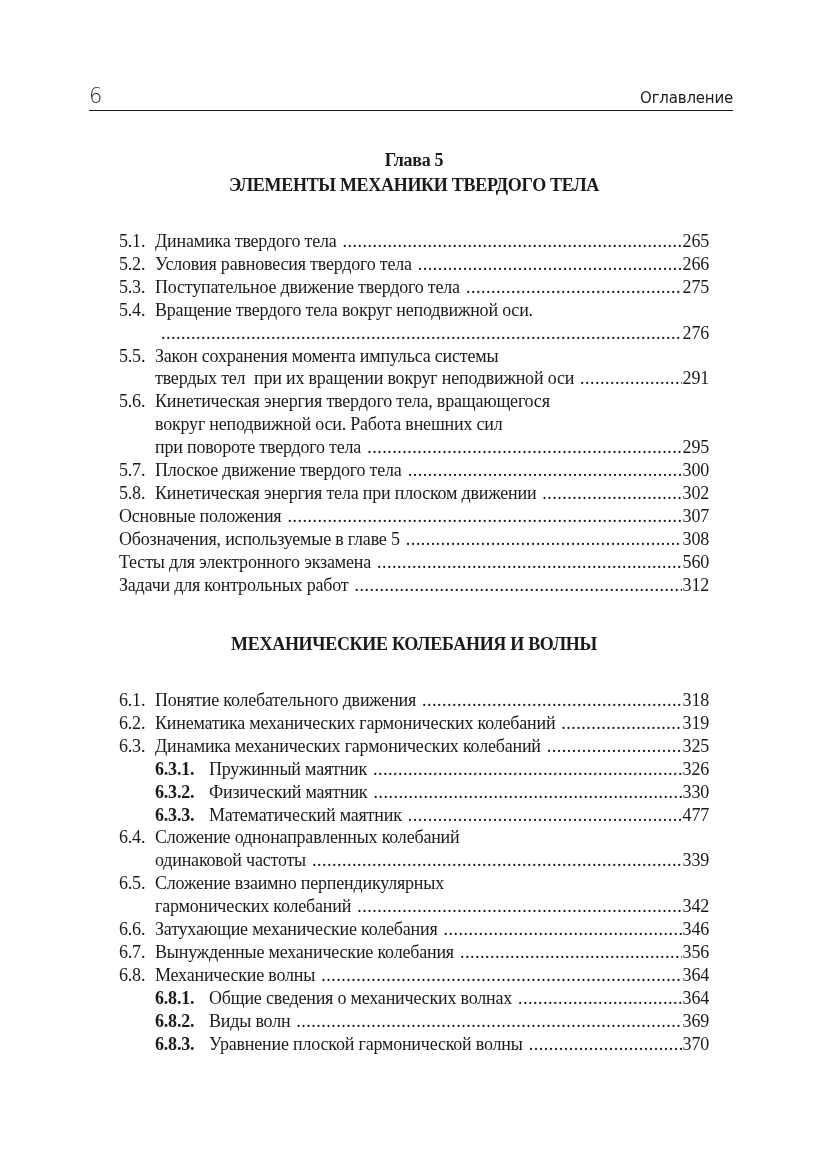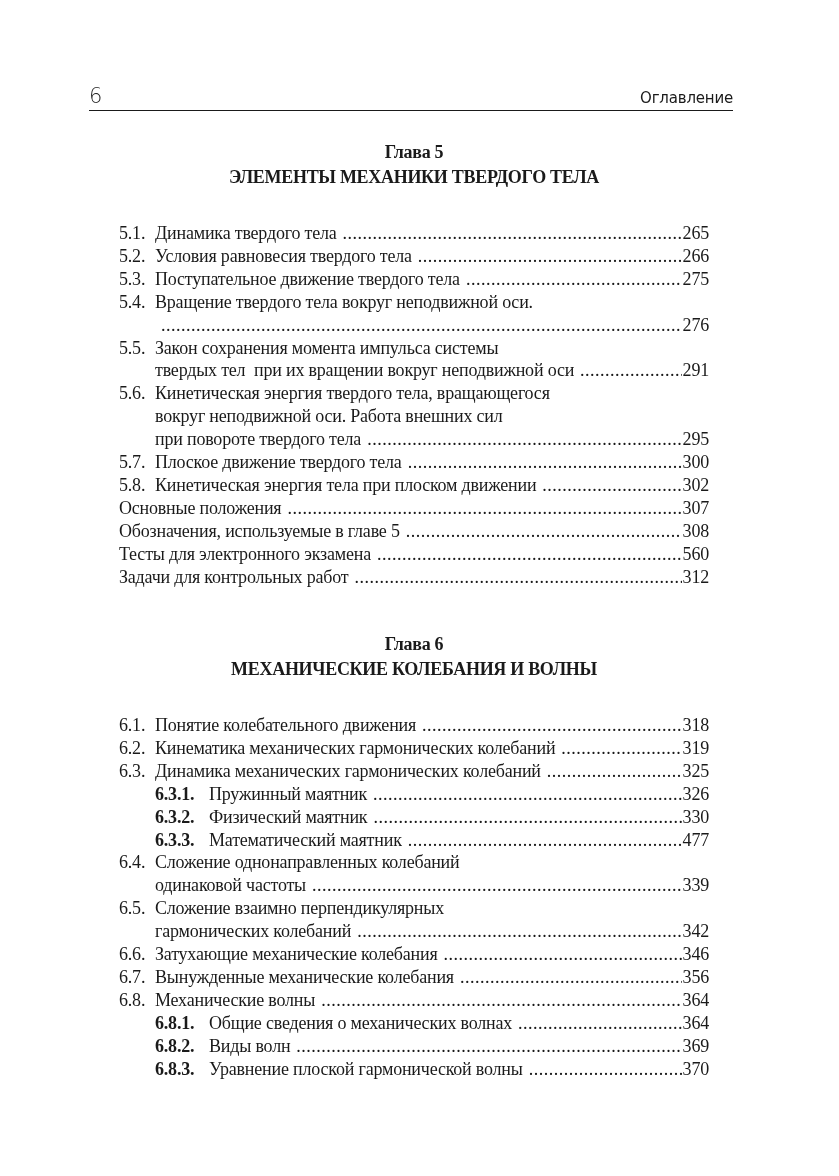--- a/index.html
+++ b/index.html
@@ -103,21 +103,21 @@
     .plain .toc-body { padding-left: 0; }
   </style>
 </head>
 <body>
 
 <div class="running-head">
   <span class="page-number">6</span>
   <span class="running-title">Оглавление</span>
 </div>
 
-<section class="chapter" style="top:140px;">
+<section class="chapter" style="top:148px;">
   <div class="chapter-head">
     <span class="chapter-label">Глава 5</span>
     <span class="chapter-title">ЭЛЕМЕНТЫ МЕХАНИКИ ТВЕРДОГО ТЕЛА</span>
   </div>
   <div class="toc">
 
     <div class="toc-entry">
       <span class="toc-num l1">5.1.</span>
       <div class="toc-body">
         <div class="toc-last">
@@ -245,21 +245,20 @@
             <span class="toc-leader"></span>
             <span class="toc-page">312</span>
           </div>
       </div>
     </div>
   </div>
 </section>
 
 <section class="chapter" style="top:632px;">
   <div class="chapter-head">
-    <span class="chapter-label">Глава 6</span>
     <span class="chapter-title">МЕХАНИЧЕСКИЕ КОЛЕБАНИЯ И ВОЛНЫ</span>
   </div>
   <div class="toc">
 
     <div class="toc-entry">
       <span class="toc-num l1">6.1.</span>
       <div class="toc-body">
         <div class="toc-last">
             <span class="toc-text">Понятие колебательного движения</span>
             <span class="toc-leader"></span>

